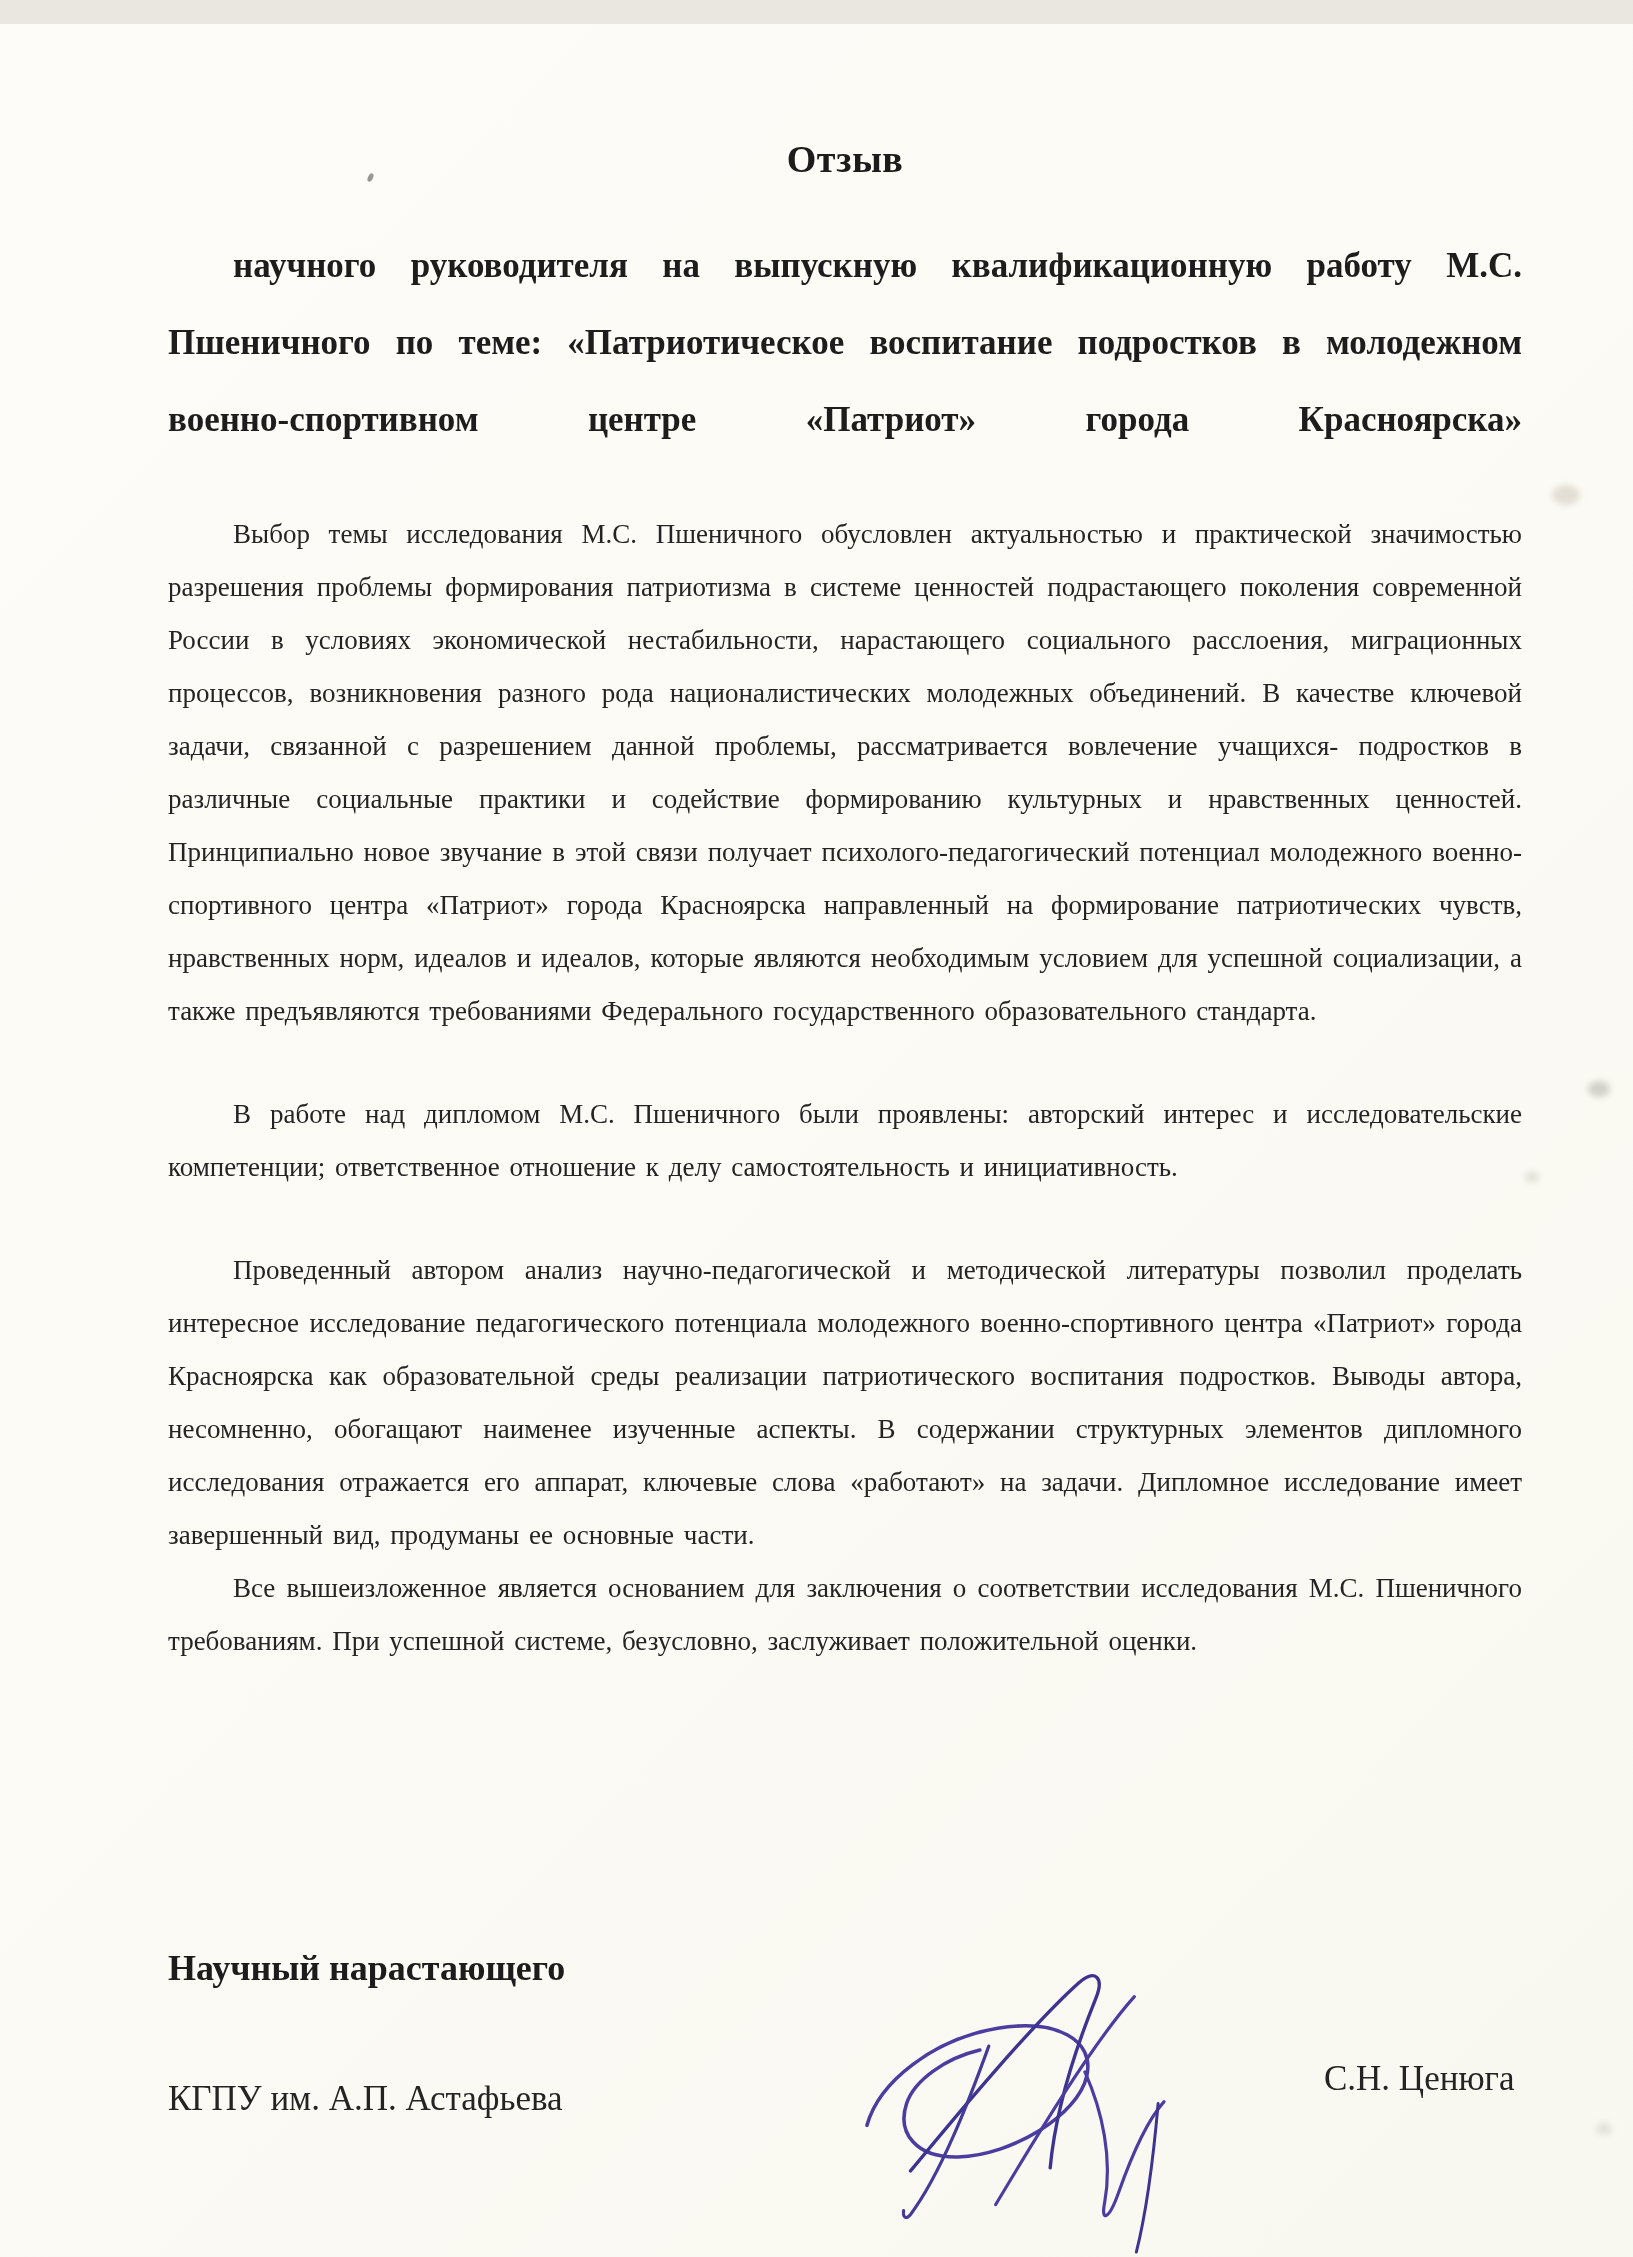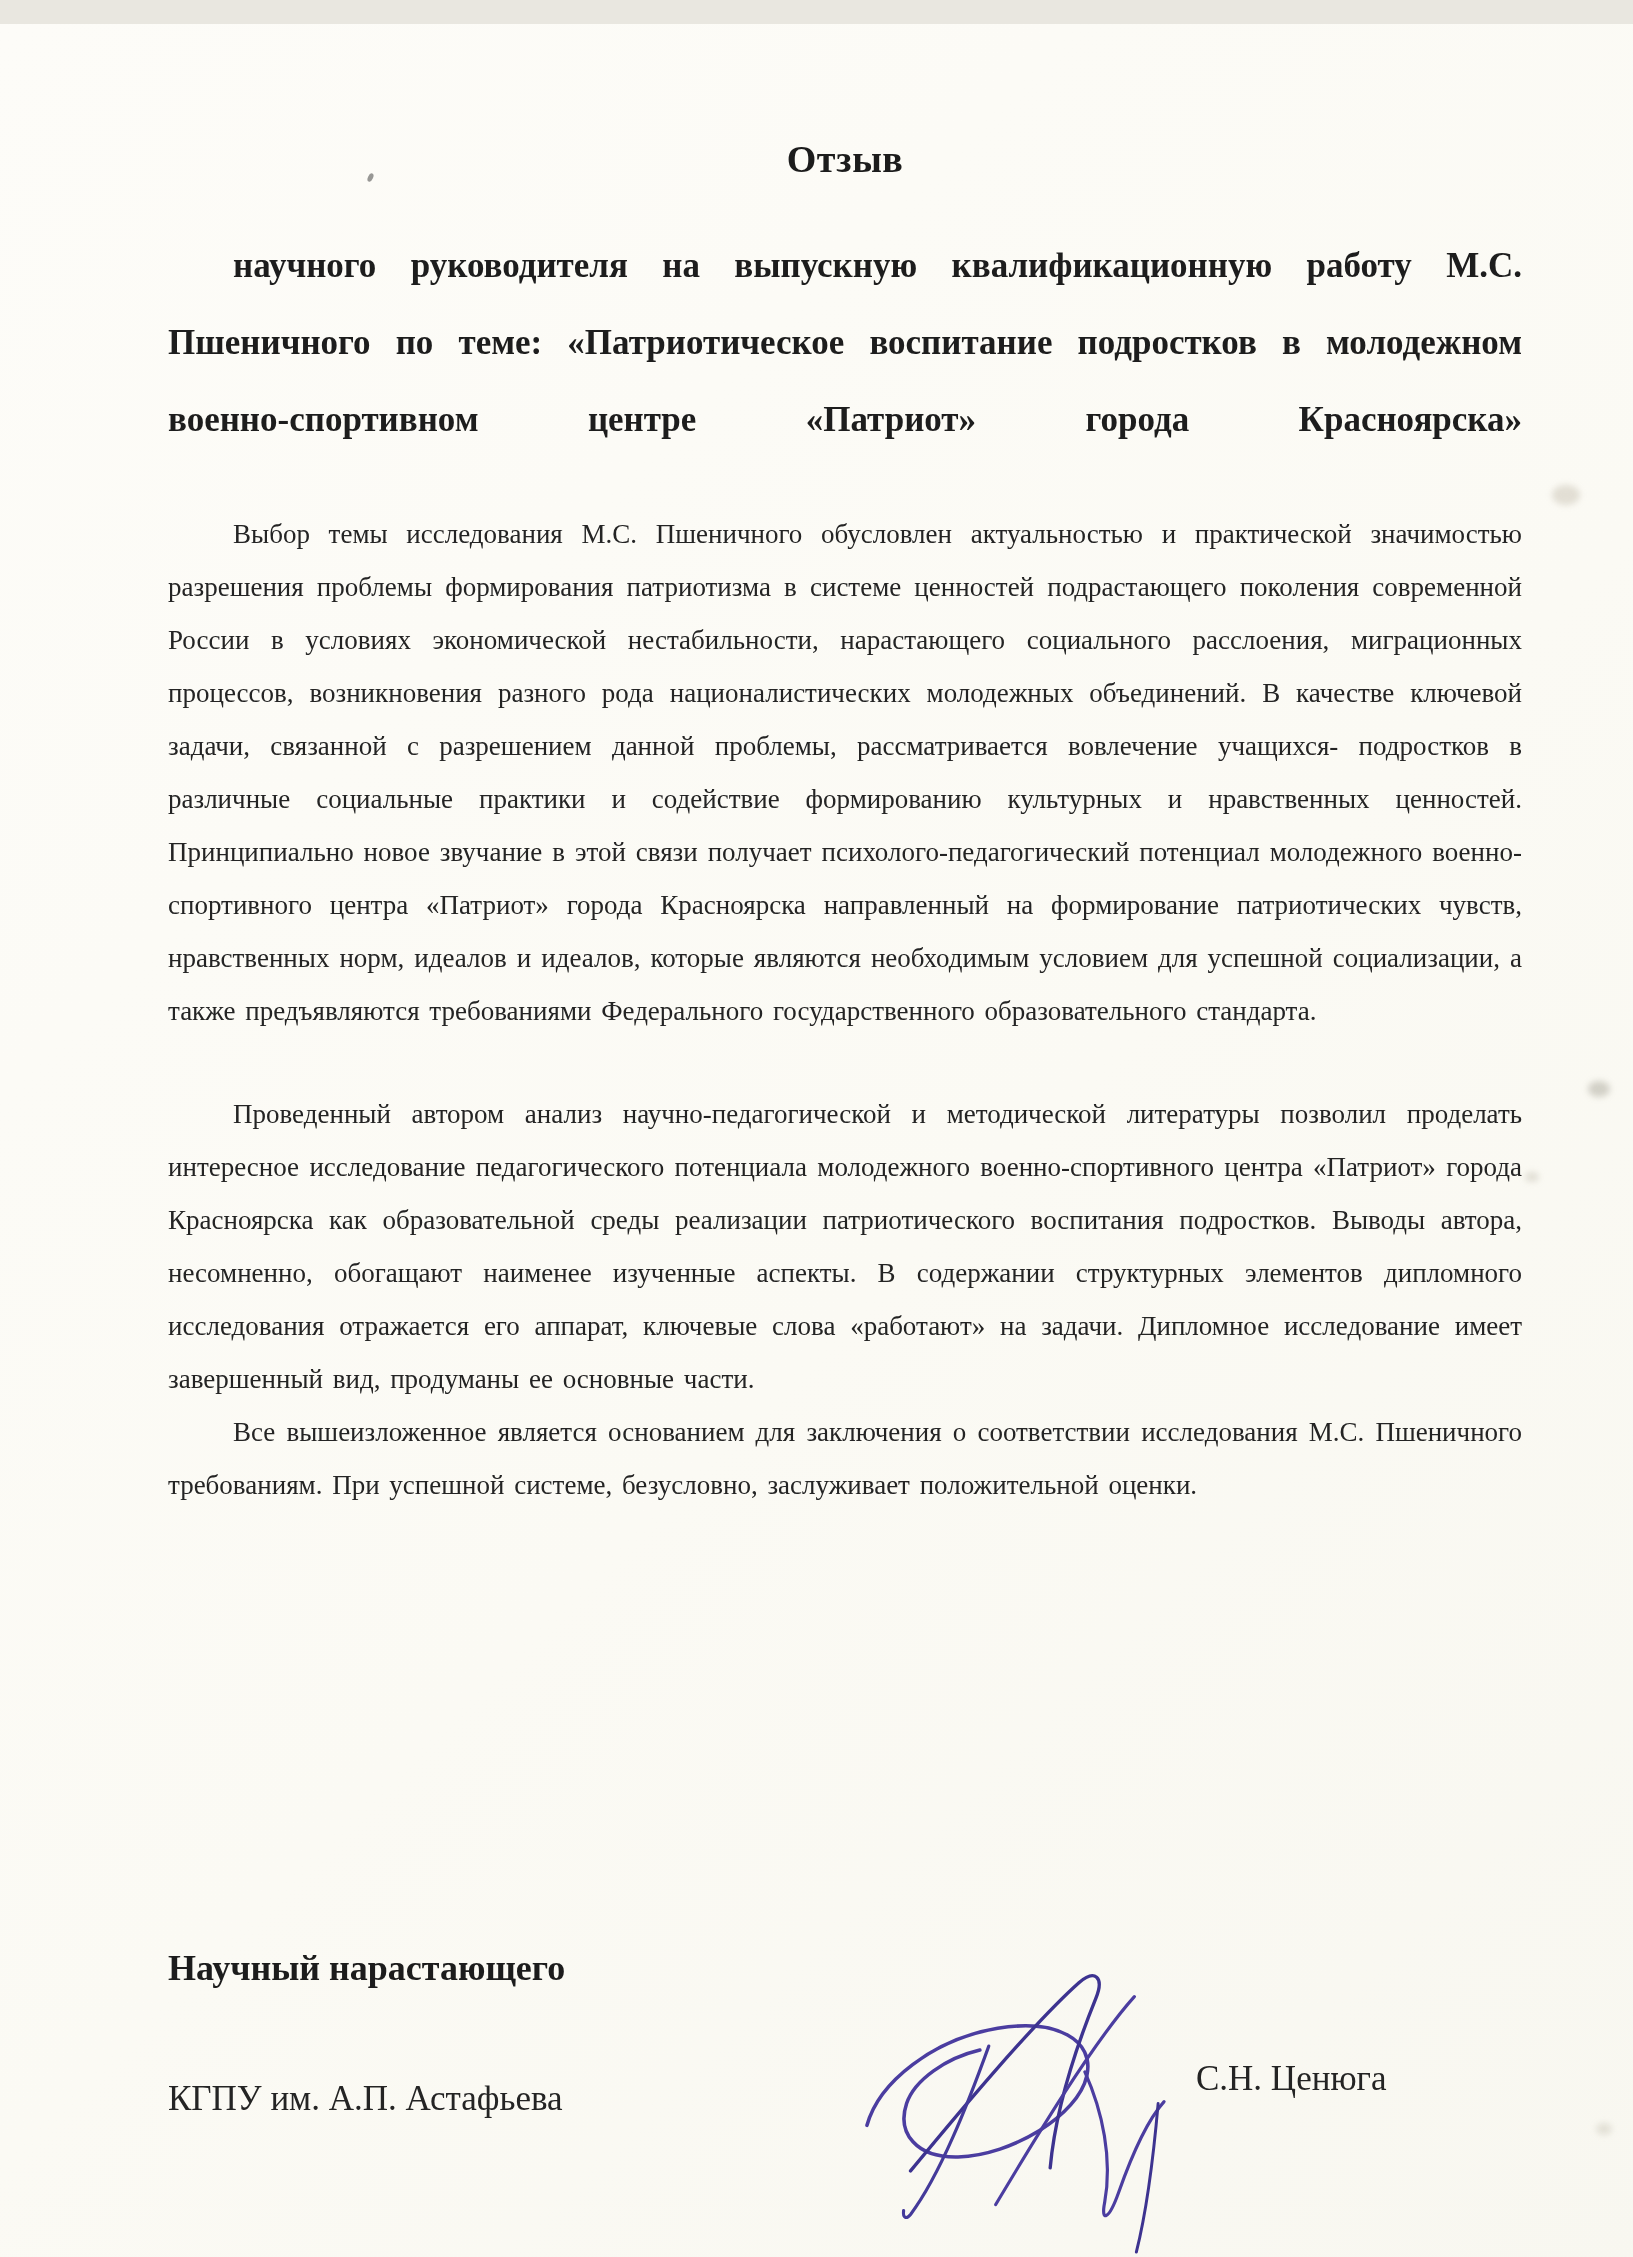--- a/index.html
+++ b/index.html
@@ -58,21 +58,21 @@
   }
   .sig-degree{
     position:absolute;left:168px;top:1990px;
     font-size:35px;color:#242424;
   }
   .sig-univ{
     position:absolute;left:168px;top:2055px;
     font-size:35px;color:#242424;
   }
   .sig-name{
-    position:absolute;left:1196px;top:2035px;
+    position:absolute;left:1324px;top:2035px;
     font-size:35px;color:#242424;white-space:nowrap;
   }
   .signature{
     position:absolute;left:849px;top:1931px;
     width:337px;height:307px;
   }
   
   .speck{position:absolute;background:rgba(70,70,70,.55);border-radius:50%;}
   .speck.s1{left:368px;top:149px;width:5px;height:9px;transform:rotate(25deg);}
   .blotch{position:absolute;border-radius:50%;filter:blur(3px);}
@@ -86,20 +86,21 @@
 
 <div class="page">
 
   <div class="content">
     <div class="doc-title">Отзыв</div>
 
     <div class="doc-heading">научного руководителя на выпускную квалификационную работу М.С. Пшеничного по теме: «Патриотическое воспитание подростков в молодежном военно-спортивном центре «Патриот» города Красноярска»</div>
 
     <p class="para gap">Выбор темы исследования М.С. Пшеничного обусловлен актуальностью и практической значимостью разрешения проблемы формирования патриотизма в системе ценностей подрастающего поколения современной России в условиях экономической нестабильности, нарастающего социального расслоения, миграционных процессов, возникновения разного рода националистических молодежных объединений. В качестве ключевой задачи, связанной с разрешением данной проблемы, рассматривается вовлечение учащихся- подростков в различные социальные практики и содействие формированию культурных и нравственных ценностей. Принципиально новое звучание в этой связи получает психолого-педагогический потенциал молодежного военно-спортивного центра «Патриот» города Красноярска направленный на формирование патриотических чувств, нравственных норм, идеалов и идеалов, которые являются необходимым условием для успешной социализации, а также предъявляются требованиями Федерального государственного образовательного стандарта.</p>
 
+    <p class="para gap">В работе над дипломом М.С. Пшеничного были проявлены: авторский интерес и исследовательские компетенции; ответственное отношение к делу самостоятельность и инициативность.</p>
 
     <p class="para gap">Проведенный автором анализ научно-педагогической и методической литературы позволил проделать интересное исследование педагогического потенциала молодежного военно-спортивного центра «Патриот» города Красноярска как образовательной среды реализации патриотического воспитания подростков. Выводы автора, несомненно, обогащают наименее изученные аспекты. В содержании структурных элементов дипломного исследования отражается его аппарат, ключевые слова «работают» на задачи. Дипломное исследование имеет завершенный вид, продуманы ее основные части.</p>
 
     <p class="para nogap">Все вышеизложенное является основанием для заключения о соответствии исследования М.С. Пшеничного требованиям. При успешной системе, безусловно, заслуживает положительной оценки.</p>
   </div>
 
   <div class="sig-role">Научный нарастающего</div>
 
 
   <div class="sig-univ">КГПУ им. А.П. Астафьева</div>

